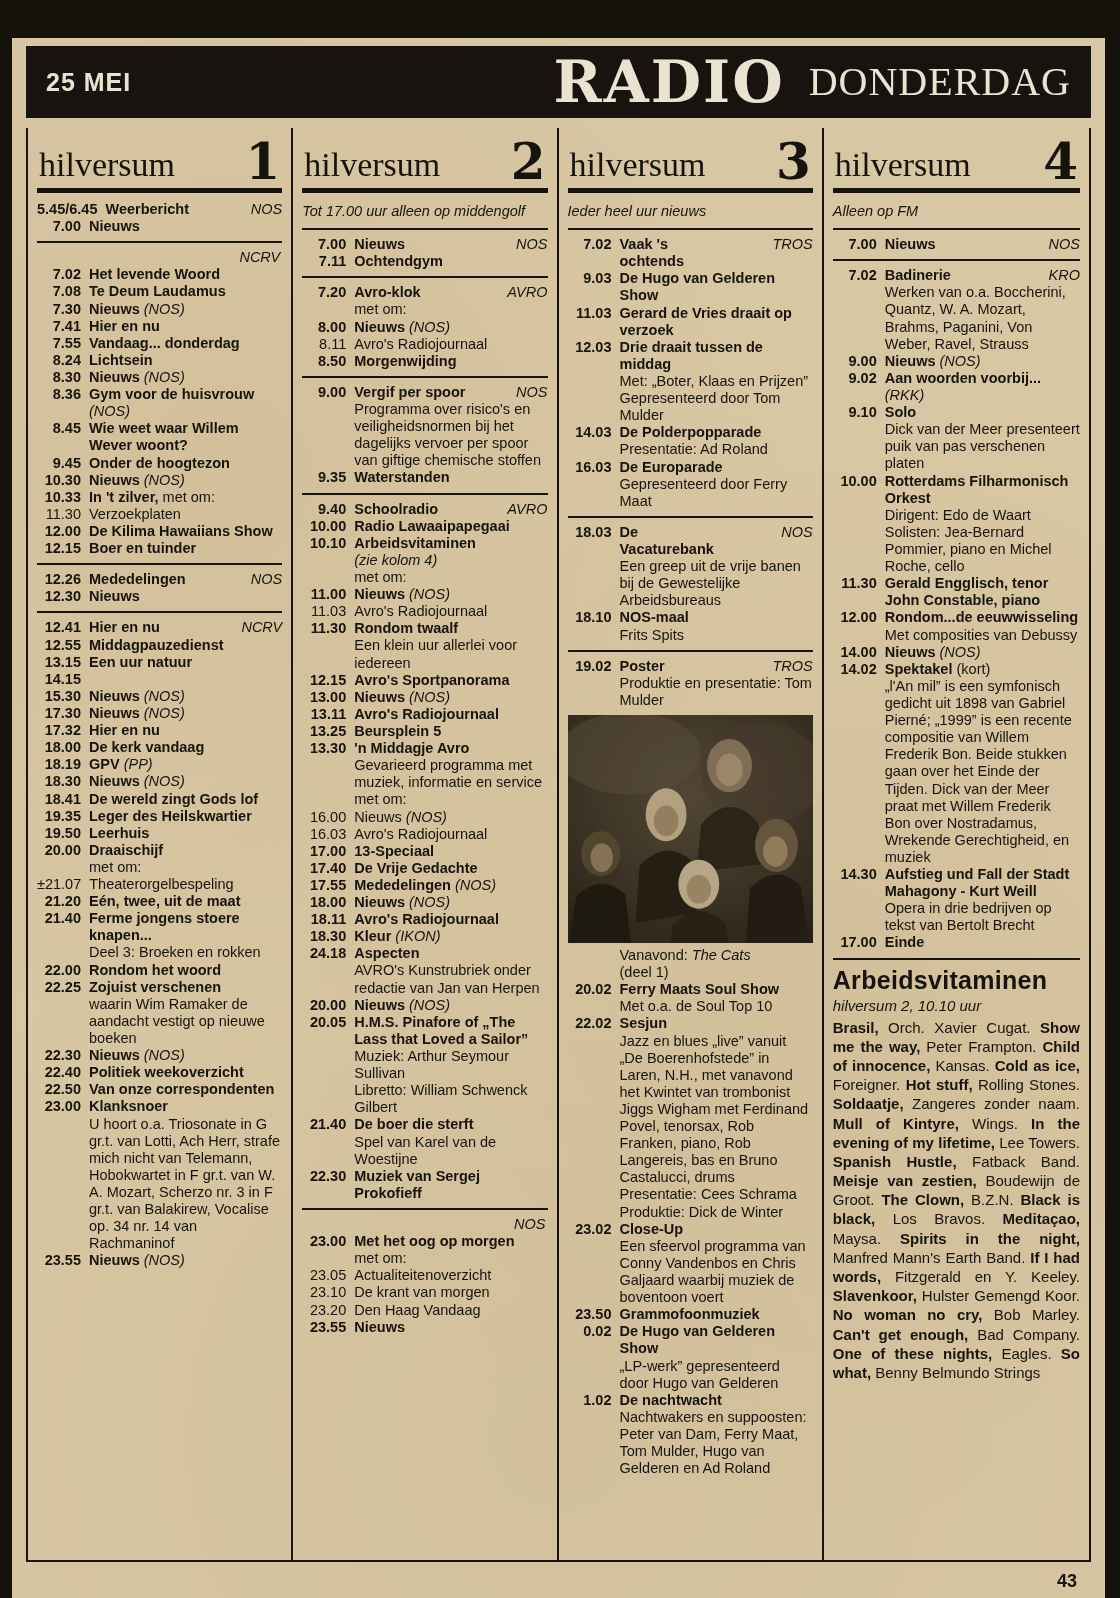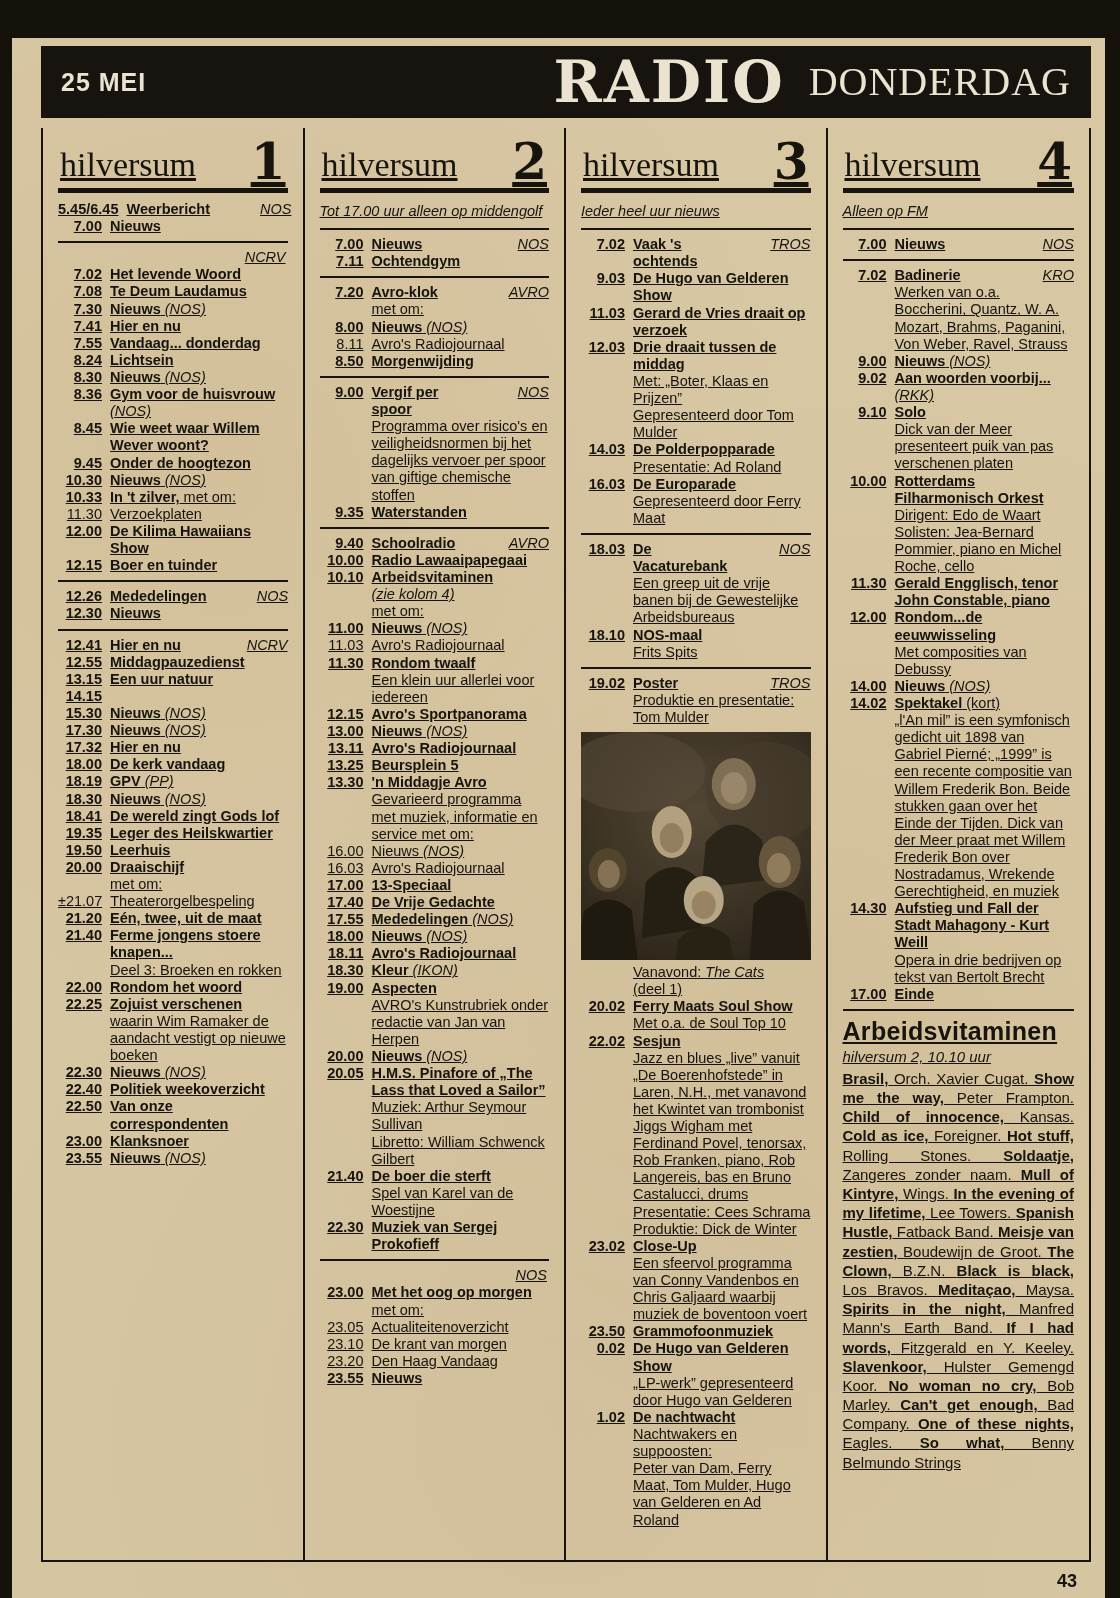--- a/index.html
+++ b/index.html
@@ -6,28 +6,28 @@
   .page{position:relative;width:1120px;height:1598px;margin:0 auto;overflow:hidden;
     background:#d8c7a3;
     background-image:
       radial-gradient(circle at 20% 30%, rgba(150,110,60,.08), transparent 40%),
       radial-gradient(circle at 75% 60%, rgba(160,120,70,.07), transparent 45%),
       radial-gradient(circle at 50% 90%, rgba(120,90,50,.06), transparent 50%);
     font-family:"Liberation Sans",sans-serif;color:#17140e;}
   .edge-top{position:absolute;top:0;left:0;right:0;height:38px;background:#15120c;}
   .edge-left{position:absolute;top:0;left:0;bottom:0;width:12px;background:#15120c;}
   .edge-right{position:absolute;top:0;right:0;bottom:0;width:15px;background:#15120c;}
-  .inner{position:absolute;top:38px;left:12px;right:15px;bottom:0;padding:8px 14px 0;margin-left:15px;}
+  .inner{position:absolute;top:38px;left:12px;right:15px;bottom:0;padding:8px 14px 0;}
   .masthead{height:72px;background:#171410;display:flex;align-items:center;color:#eae3cf;padding:0 20px;}
   .date{font-size:25px;font-weight:bold;letter-spacing:1px;}
   .radio{font-family:"DejaVu Serif",serif;font-weight:900;font-size:58px;letter-spacing:2px;margin-left:auto;line-height:1;text-align:center;}
   .day{font-family:"Liberation Serif",serif;font-size:40px;letter-spacing:1px;margin-left:24px;line-height:1;text-align:center;}
   .columns{margin-top:10px;height:1432px;display:grid;grid-template-columns:1fr 1fr 1fr 1fr;
     border:2px solid #171410;border-top:none;background:transparent;}
-  .col{padding:6px 15px 0;border-right:2px solid #171410;overflow:hidden;min-width:0;text-decoration:underline;}
+  .col{padding:6px 9px 0;border-right:2px solid #171410;overflow:hidden;min-width:0;}
   .col:last-child{border-right:none;}
   .col-head{display:flex;justify-content:space-between;align-items:flex-end;padding:8px 2px 2px;}
   .st-name{font-family:"Liberation Serif",serif;font-size:34px;line-height:1;}
   .st-num{font-family:"DejaVu Serif",serif;font-size:50px;font-weight:bold;line-height:.8;}
   .head-rule{height:5px;background:#171410;margin:4px 0 8px;}
   .rule{height:2px;background:#171410;margin:6px 0;}
   .note{font-style:italic;font-size:14.5px;line-height:1.18;padding:2px 0;}
   .rlabel{font-style:italic;text-align:right;font-size:14.5px;line-height:1.18;padding-right:2px;}
   .entry{display:flex;font-size:14.5px;line-height:1.18;}
   .time{min-width:44px;text-align:right;font-weight:bold;flex-shrink:0;white-space:nowrap;}
@@ -329,20 +329,21 @@
           <div class="entry">
             <span class="time">22.50</span>
             <div class="content">
               <div class="tline"><span class="ttwrap"><span class="tt">Van onze correspondenten</span></span></div>
             </div>
           </div>
           <div class="entry">
             <span class="time">23.00</span>
             <div class="content">
               <div class="tline"><span class="ttwrap"><span class="tt">Klanksnoer</span></span></div>
+              <div class="desc">U hoort o.a. Triosonate in G gr.t. van Lotti, Ach Herr, strafe mich nicht van Telemann, Hobokwartet in F gr.t. van W. A. Mozart, Scherzo nr. 3 in F gr.t. van Balakirew, Vocalise op. 34 nr. 14 van Rachmaninof</div>
             </div>
           </div>
           <div class="entry">
             <span class="time">23.55</span>
             <div class="content">
               <div class="tline"><span class="ttwrap"><span class="tt">Nieuws</span><span class="after"> (NOS)</span></span></div>
             </div>
           </div>
         </section>
         <section class="col">
@@ -530,21 +531,21 @@
               <div class="tline"><span class="ttwrap"><span class="tt">Avro's Radiojournaal</span></span></div>
             </div>
           </div>
           <div class="entry">
             <span class="time">18.30</span>
             <div class="content">
               <div class="tline"><span class="ttwrap"><span class="tt">Kleur</span><span class="after"> (IKON)</span></span></div>
             </div>
           </div>
           <div class="entry">
-            <span class="time">19.00</span>
+            <span class="time">24.18</span>
             <div class="content">
               <div class="tline"><span class="ttwrap"><span class="tt">Aspecten</span></span></div>
               <div class="desc">AVRO's Kunstrubriek onder redactie van Jan van Herpen</div>
             </div>
           </div>
           <div class="entry">
             <span class="time">20.00</span>
             <div class="content">
               <div class="tline"><span class="ttwrap"><span class="tt">Nieuws</span><span class="after"> (NOS)</span></span></div>
             </div>

